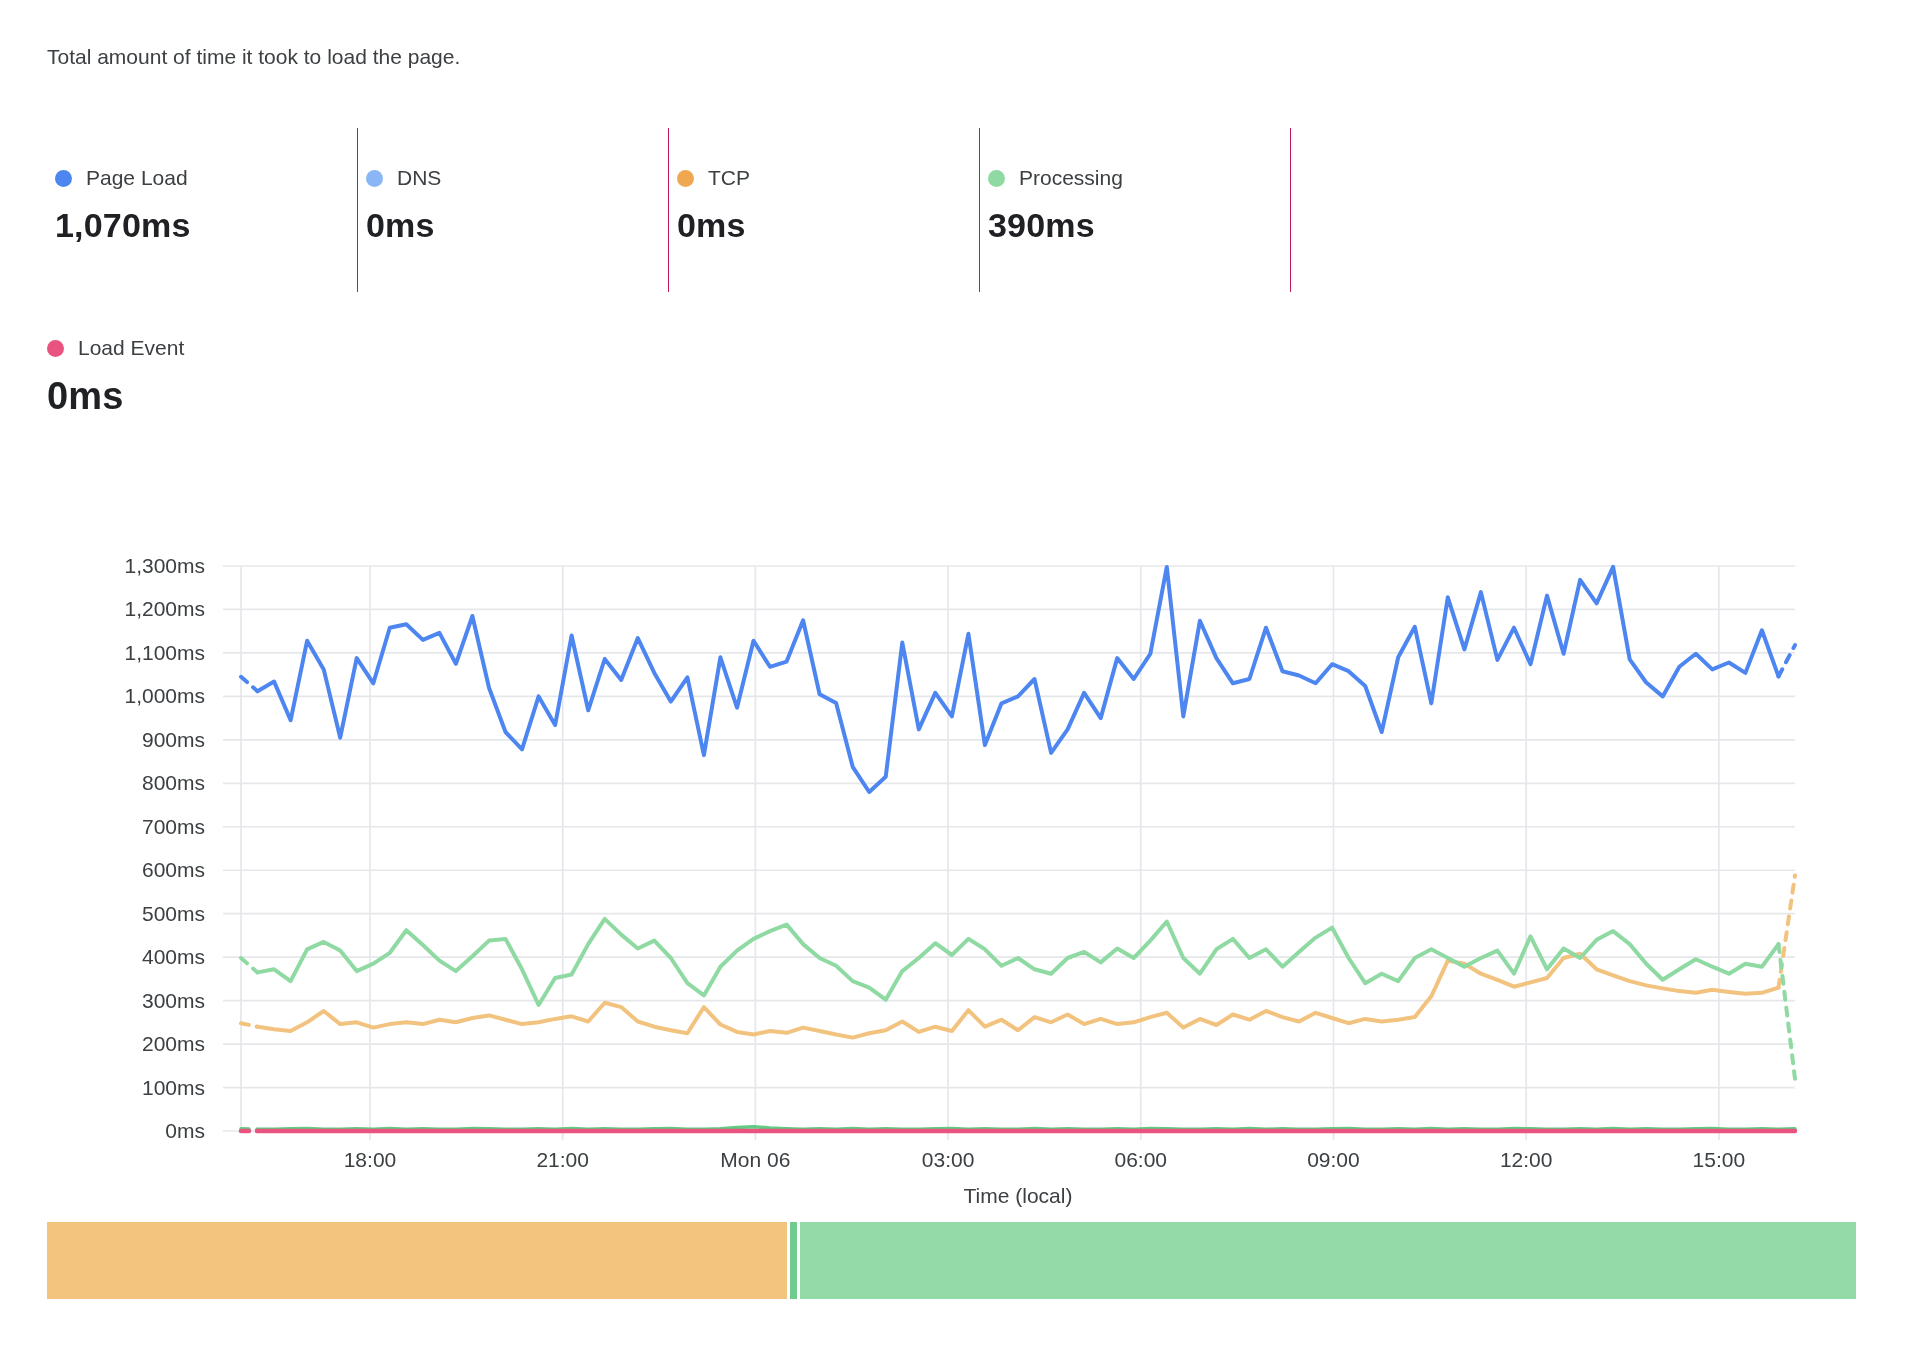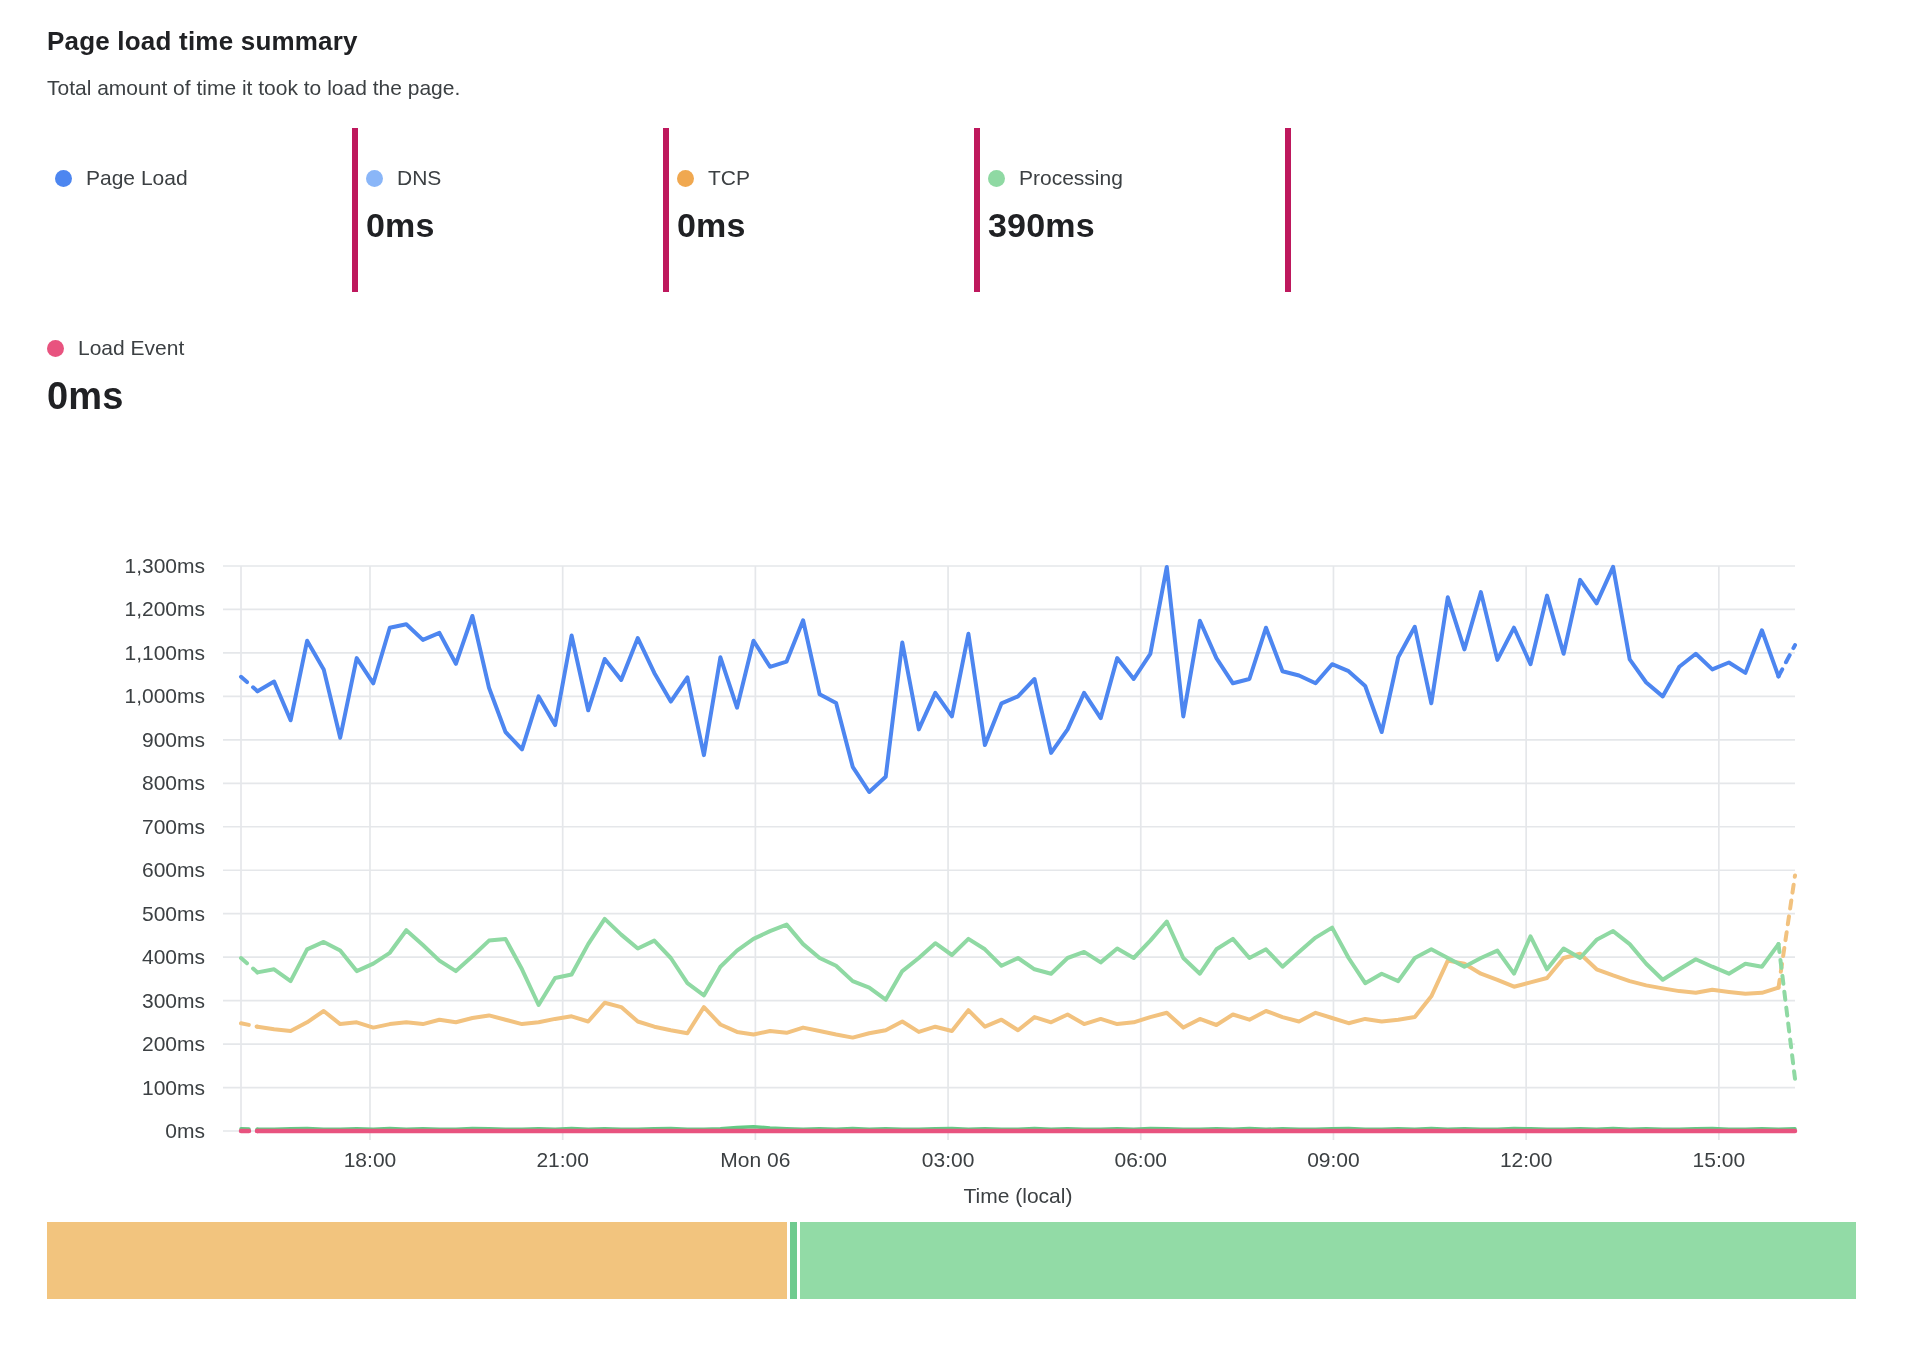--- a/index.html
+++ b/index.html
@@ -2,49 +2,49 @@
 <html><head>
 <meta charset="utf-8">
 <style>
   html,body{margin:0;padding:0;background:#fff;}
   .page{position:relative;width:1910px;height:1352px;background:#ffffff;overflow:hidden;
         font-family:"Liberation Sans",sans-serif;color:#202124;}
   .header{position:absolute;left:47px;top:26px;}
   .title{font-size:26px;font-weight:700;color:#202124;letter-spacing:.2px;}
   .subtitle{font-size:21px;color:#3c4043;margin-top:19px;text-align:center;}
   .tiles{position:absolute;left:47px;top:128px;display:flex;}
-  .tile{width:311px;height:164px;box-sizing:border-box;border-right:6px solid #be185d;
+  .tile{width:311px;height:164px;box-sizing:border-box;border-right:1px solid #be185d;
         padding:38px 0 0 8px;}
   .legend-row{display:flex;align-items:center;}
   .dot{width:17px;height:17px;border-radius:50%;flex:none;}
   .legend-label{font-size:21px;color:#3c4043;margin-left:14px;}
   .tile-value{font-size:34px;font-weight:700;color:#202124;margin-top:16px;letter-spacing:.2px;}
   .load-event{position:absolute;left:47px;top:336px;}
   .load-event .tile-value{font-size:38px;margin-top:15px;}
   .chart-svg{position:absolute;left:0;top:0;width:1910px;height:1352px;}
   .brush{position:absolute;left:47px;top:1222px;width:1809px;height:77px;display:flex;}
   .brush .seg{height:100%;flex:none;}
   .brush .seg + .seg{margin-left:3px;}
 </style>
 </head>
 <body>
 
 <div class="page">
 
   <div class="header">
-    <div class="title">Page load time summary</div>
     <div class="subtitle">Total amount of time it took to load the page.</div>
   </div>
 
   <div class="tiles">
     <div class="tile">
       <div class="legend-row">
         <span class="dot" style="background: rgb(77, 134, 240);"></span>
         <span class="legend-label">Page Load</span>
       </div>
+      <div class="tile-value">1,070ms</div>
     </div>
     <div class="tile">
       <div class="legend-row">
         <span class="dot" style="background: rgb(138, 182, 248);"></span>
         <span class="legend-label">DNS</span>
       </div>
       <div class="tile-value">0ms</div>
     </div>
     <div class="tile">
       <div class="legend-row">

